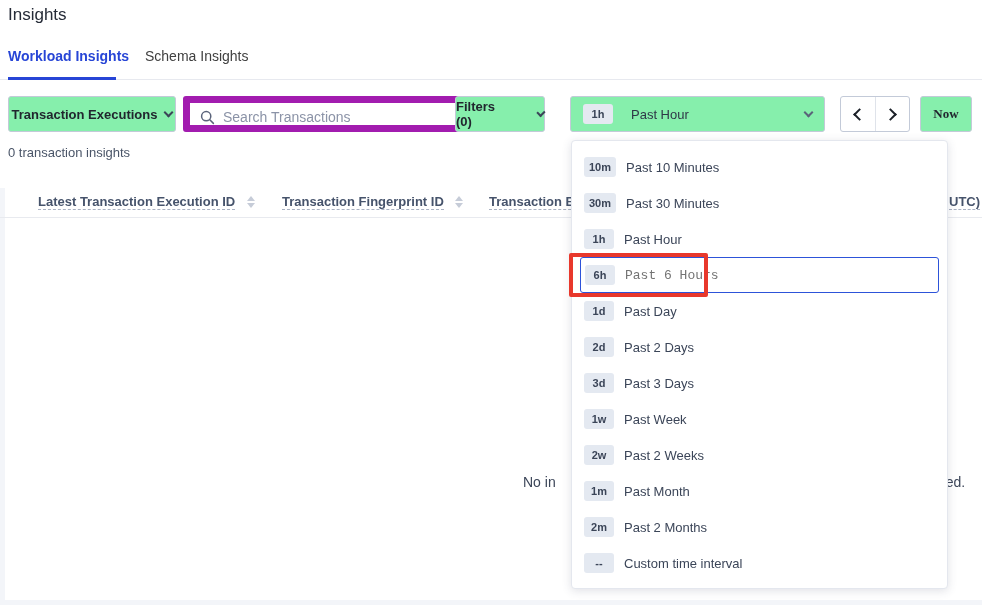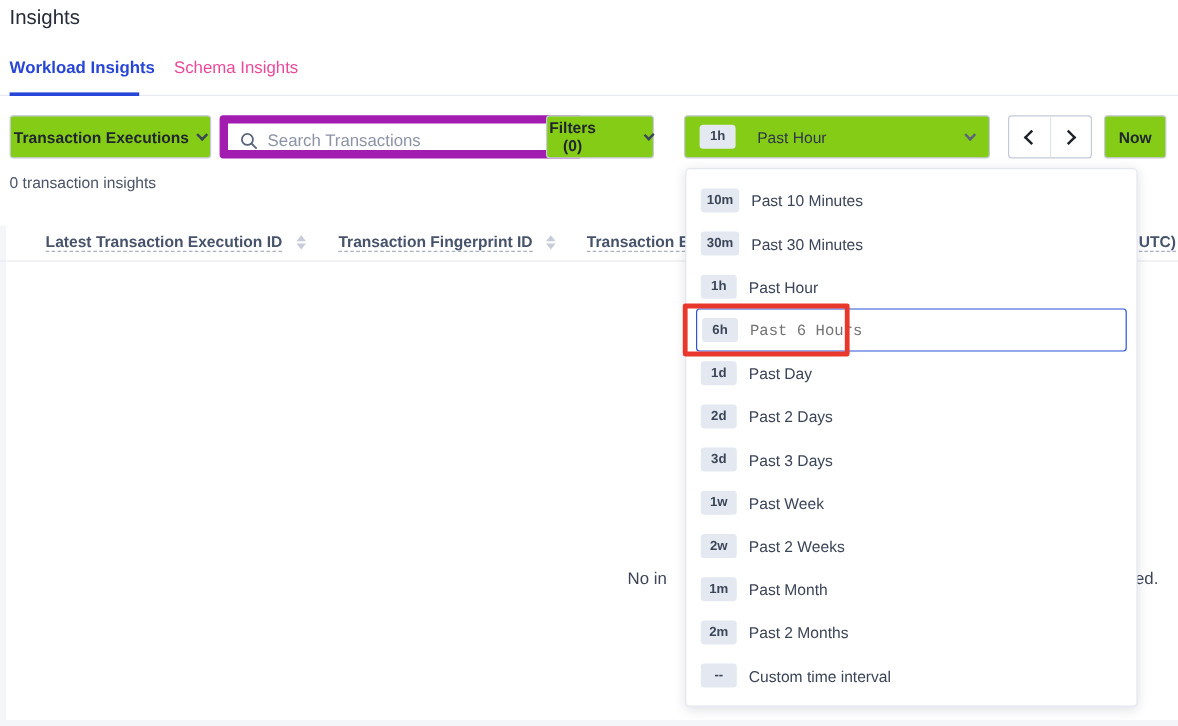--- a/index.html
+++ b/index.html
@@ -3,29 +3,29 @@
 <meta charset="utf-8">
 <style>
   * { margin:0; padding:0; box-sizing:border-box; }
   html,body { width:982px; height:605px; }
   body { font-family:"Liberation Sans", sans-serif; background:#ffffff; position:relative; overflow:hidden; }
   .abs { position:absolute; }
 
   
   .page-title { left:8px; top:5px; font-size:17px; font-weight:normal; color:#252b37; }
   .tabs-border { left:0; top:79px; width:982px; height:1px; background:#e7e9ef; }
-  .tab { top:48px; font-size:14px; color:#ec4899; cursor:pointer; }
+  .tab { top:48px; font-size:14px; color:#404040; cursor:pointer; }
   .tab.active { color:#2745d6; font-weight:bold; }
   .tab-underline { left:8px; top:77px; width:108px; height:3px; background:#2745d6; }
 
   
   .btn {
     display:flex; align-items:center; justify-content:center; gap:8px;
-    background:#84cc16; border:1px solid #c3cad8; border-radius:3px;
-    font-size:13px; font-weight:bold; color:#21262e; cursor:pointer;text-align:center;
+    background:#86efac; border:1px solid #c3cad8; border-radius:3px;
+    font-size:13px; font-weight:bold; color:#21262e; cursor:pointer;
   }
   .toolbar-el { top:96px; height:36px; }
   .search-box { left:183px; width:302px; display:flex; align-items:flex-end; gap:8px;
     background:#fff; border:7px solid #a21caf; border-radius:3px; padding:0 10px; }
   .search-box input { border:none; outline:none; flex:1; font-size:14px; color:#3b4558;
     font-family:"Liberation Sans", sans-serif; background:transparent; }
   .search-box input::placeholder { color:#8b93a7; }
 
   .time-trigger { left:570px; width:255px; justify-content:flex-start; padding:0 12px; font-weight:normal; }
   .badge {
@@ -40,21 +40,21 @@
   .chev.down { transform:rotate(45deg); margin-top:-3px; }
   .chev.left { transform:rotate(135deg); margin-left:3px; }
   .chev.right { transform:rotate(-45deg); margin-right:3px; }
   .chev.big { width:9px; height:9px; border-width:2.5px; border-color:#1b2028; }
   .time-trigger .chev { margin-left:auto; border-color:#5a637a; }
 
   .arrow-group { left:840px; width:70px; display:flex; background:#fff;
     border:1px solid #c3cad8; border-radius:3px; }
   .arrow-btn { flex:1; display:flex; align-items:center; justify-content:center; cursor:pointer; }
   .arrow-btn:first-child { border-right:1px solid #dfe3ea; }
-  .now-btn { left:920px; width:52px; }
+  .now-btn { left:920px; width:52px;font-family:Liberation Serif, serif; }
 
   .count-text { left:8px; top:145px; font-size:13px; color:#4a5568; }
 
   
   .left-strip { left:0; top:188px; width:5px; height:412px; background:#f3f5f9; }
   .bottom-strip { left:0; top:600px; width:982px; height:5px; background:#f3f5f9; }
   .hdr-row-border { left:0; top:217px; width:982px; height:1px; background:#e8eaef; }
   .th { top:194px; font-size:13px; font-weight:bold; color:#46536b; cursor:pointer; }
   .th .th-text { border-bottom:1px dashed #a9b1c2; }
   .sort { top:196px; display:inline-flex; flex-direction:column; gap:2px; cursor:pointer; }

